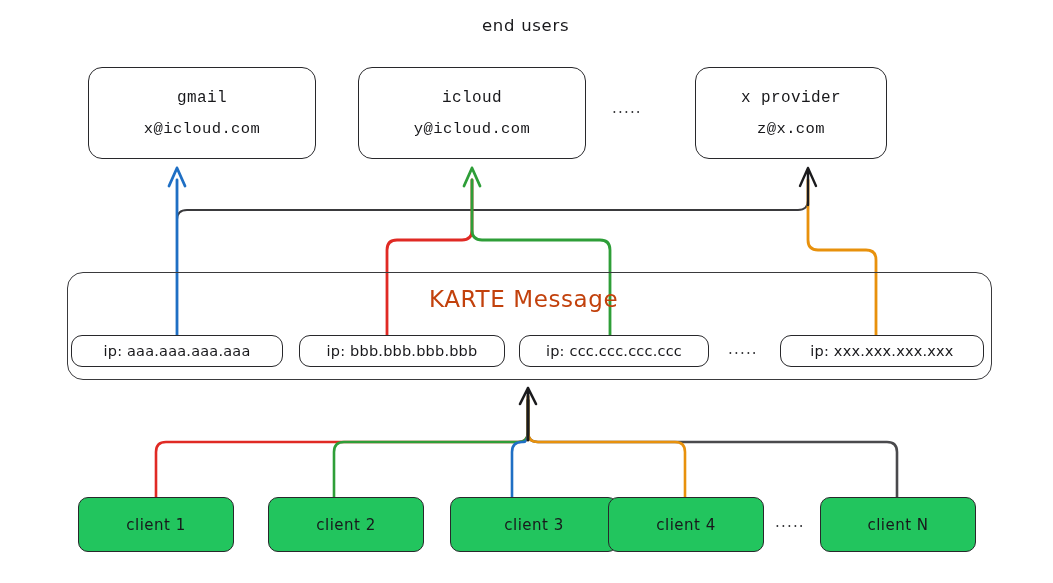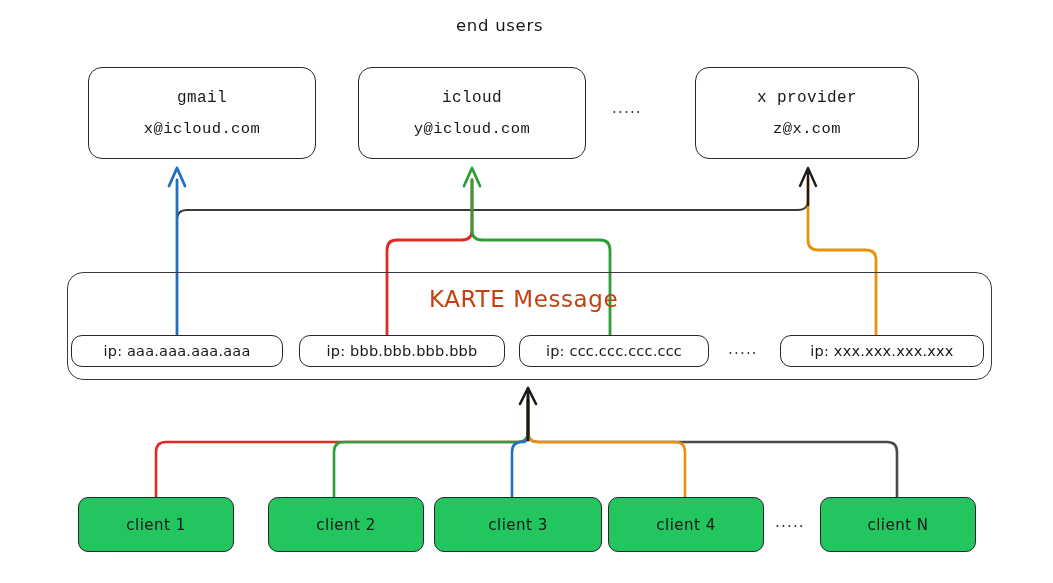--- a/index.html
+++ b/index.html
@@ -108,48 +108,48 @@
 
     <path d="M 387 340 L 387 250 Q 387 240 397 240 L 462 240 Q 472 240 472 230 L 472 180" fill="none" stroke="#e02a24" stroke-width="2.8" stroke-linecap="round"></path>
 
     <path d="M 610 340 L 610 250 Q 610 240 600 240 L 482 240 Q 472 240 472 230 L 472 180" fill="none" stroke="#2e9e38" stroke-width="2.8" stroke-linecap="round"></path>
     <path d="M 472 168 L 464 186 M 472 168 L 480 186" fill="none" stroke="#2e9e38" stroke-width="2.8" stroke-linecap="round" stroke-linejoin="round"></path>
 
     <path d="M 876 340 L 876 260 Q 876 250 866 250 L 818 250 Q 808 250 808 240 L 808 180" fill="none" stroke="#e8910c" stroke-width="2.8" stroke-linecap="round"></path>
     <path d="M 808 168 L 800 186 M 808 168 L 816 186 M 808 170 L 808 205" fill="none" stroke="#1b1b1d" stroke-width="2.4" stroke-linecap="round" stroke-linejoin="round"></path>
   </svg>
 
-  <div class="caption" style="left:456px;top:16px;">end users</div>
+  <div class="caption" style="left:482px;top:16px;">end users</div>
 
   <div class="node provider" style="left:88px;top:67px;width:228px;height:92px;">
     <div class="line1">gmail</div>
     <div class="line2">x@icloud.com</div>
   </div>
 
   <div class="node provider" style="left:358px;top:67px;width:228px;height:92px;">
     <div class="line1">icloud</div>
     <div class="line2">y@icloud.com</div>
   </div>
 
   <div class="ellipsis" style="left:612px;top:104px;">·····</div>
 
-  <div class="node provider" style="left:695px;top:67px;width:224px;height:92px;">
+  <div class="node provider" style="left:695px;top:67px;width:192px;height:92px;">
     <div class="line1">x provider</div>
     <div class="line2">z@x.com</div>
   </div>
 
   <div class="karte-shell" style="left:67px;top:272px;width:925px;height:108px;"></div>
   <div class="karte-title" style="left:429px;top:286px;">KARTE Message</div>
 
   <div class="ipbox" style="left:299px;top:335px;width:206px;height:32px;">ip: bbb.bbb.bbb.bbb</div>
   <div class="ipbox" style="left:71px;top:335px;width:212px;height:32px;">ip: aaa.aaa.aaa.aaa</div>
   <div class="ipbox" style="left:519px;top:335px;width:190px;height:32px;">ip: ccc.ccc.ccc.ccc</div>
   <div class="ellipsis" style="left:728px;top:345px;">·····</div>
   <div class="ipbox" style="left:780px;top:335px;width:204px;height:32px;">ip: xxx.xxx.xxx.xxx</div>
 
   <div class="client" style="left:78px;top:497px;width:156px;height:55px;">client 1</div>
   <div class="client" style="left:268px;top:497px;width:156px;height:55px;">client 2</div>
-  <div class="client" style="left:434px;top:497px;width:168px;height:55px;">client 3</div>
+  <div class="client" style="left:450px;top:497px;width:168px;height:55px;">client 3</div>
   <div class="client" style="left:608px;top:497px;width:156px;height:55px;">client 4</div>
   <div class="ellipsis" style="left:775px;top:518px;">·····</div>
   <div class="client" style="left:820px;top:497px;width:156px;height:55px;">client N</div>
 
 </div>
 
 </body></html>

